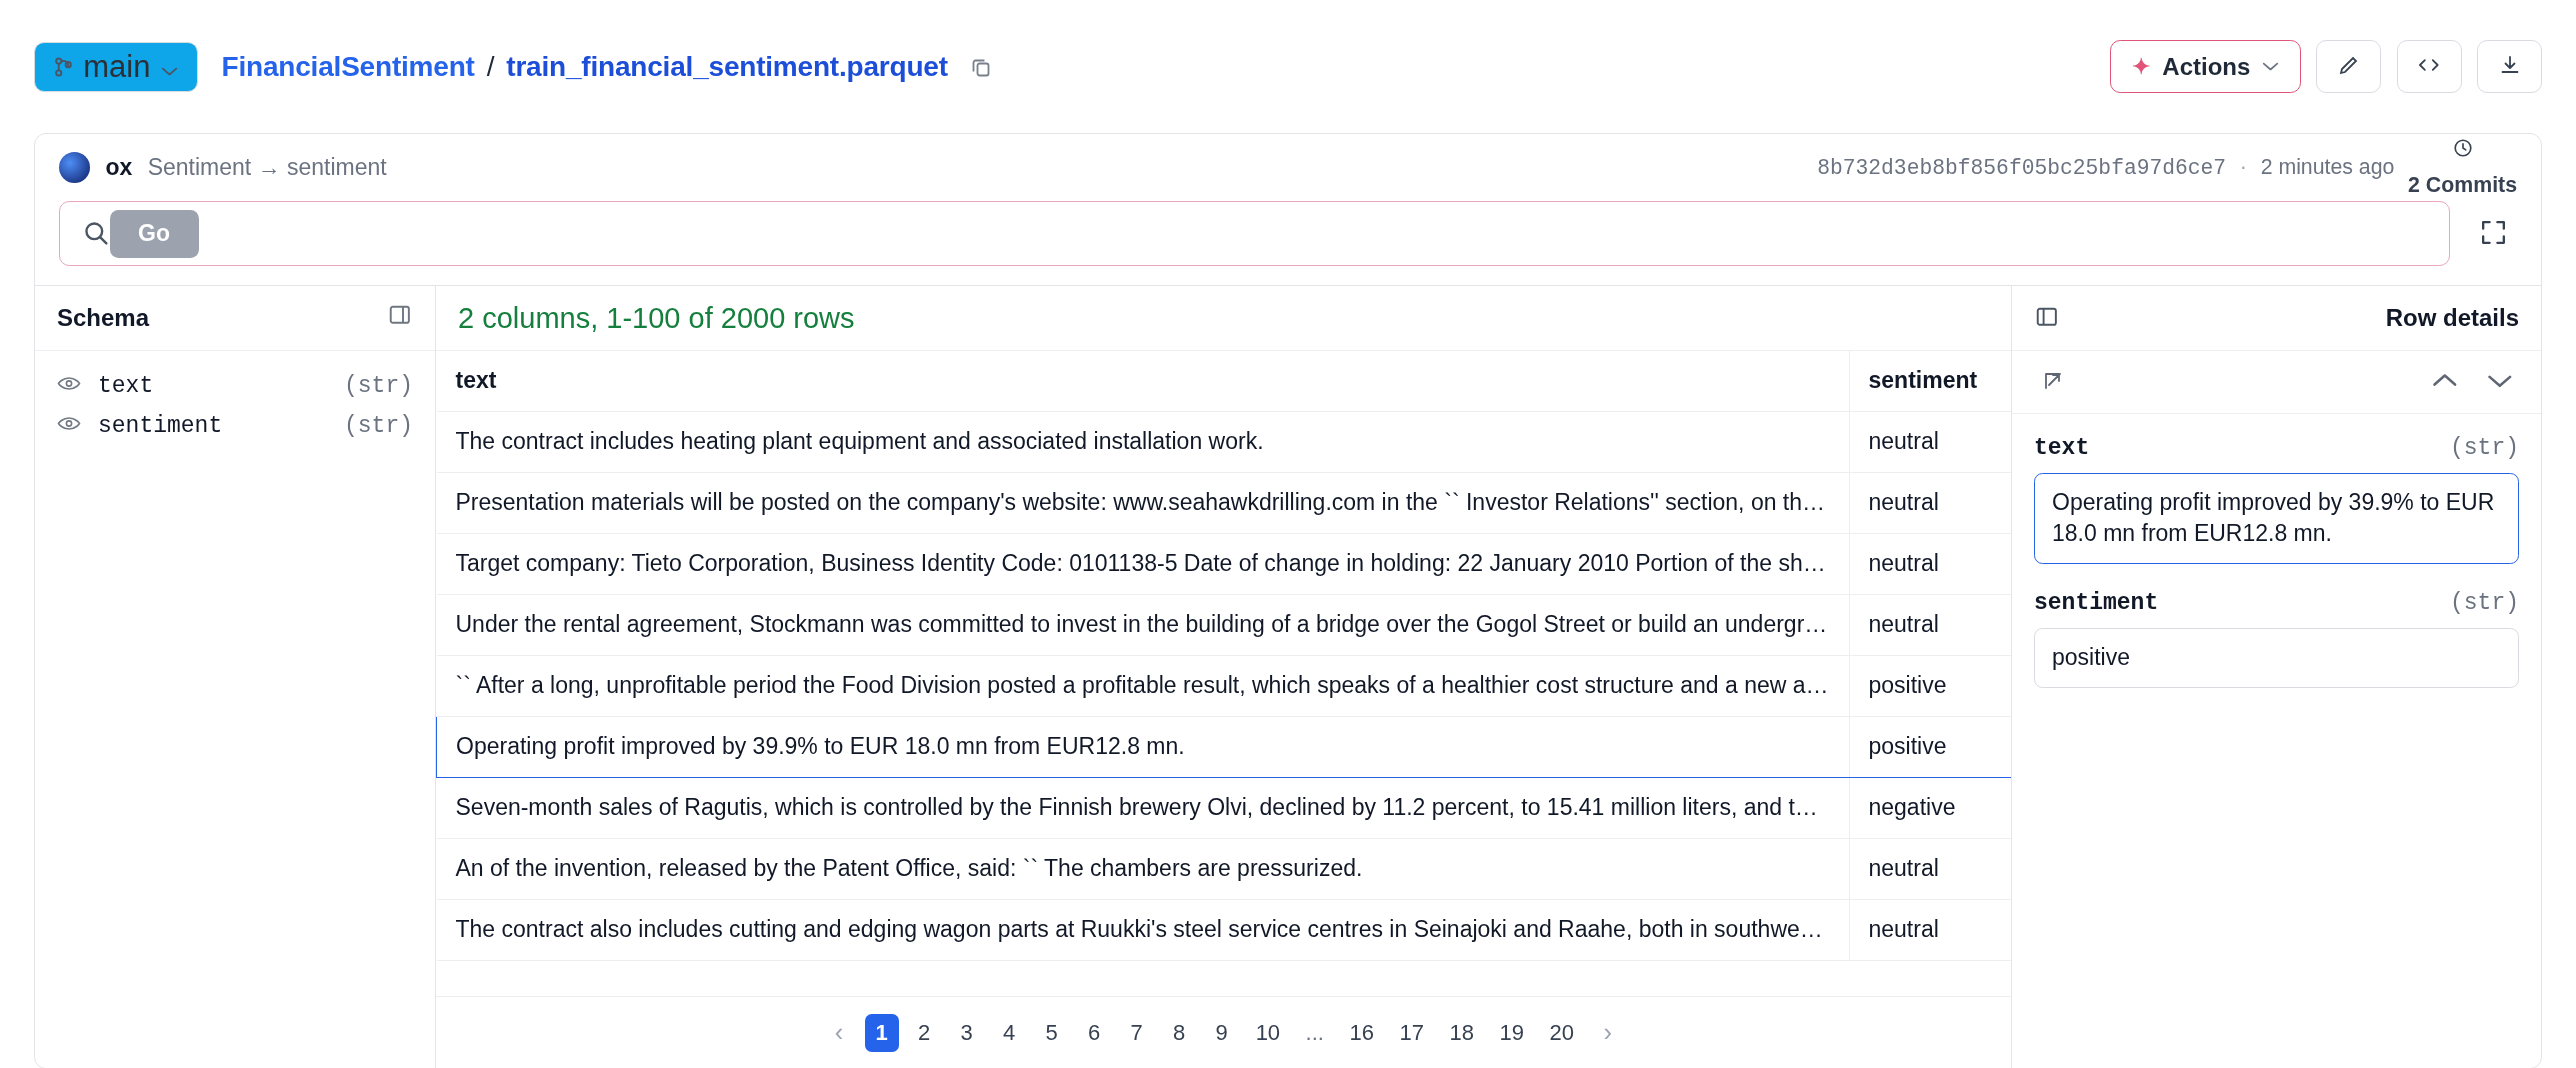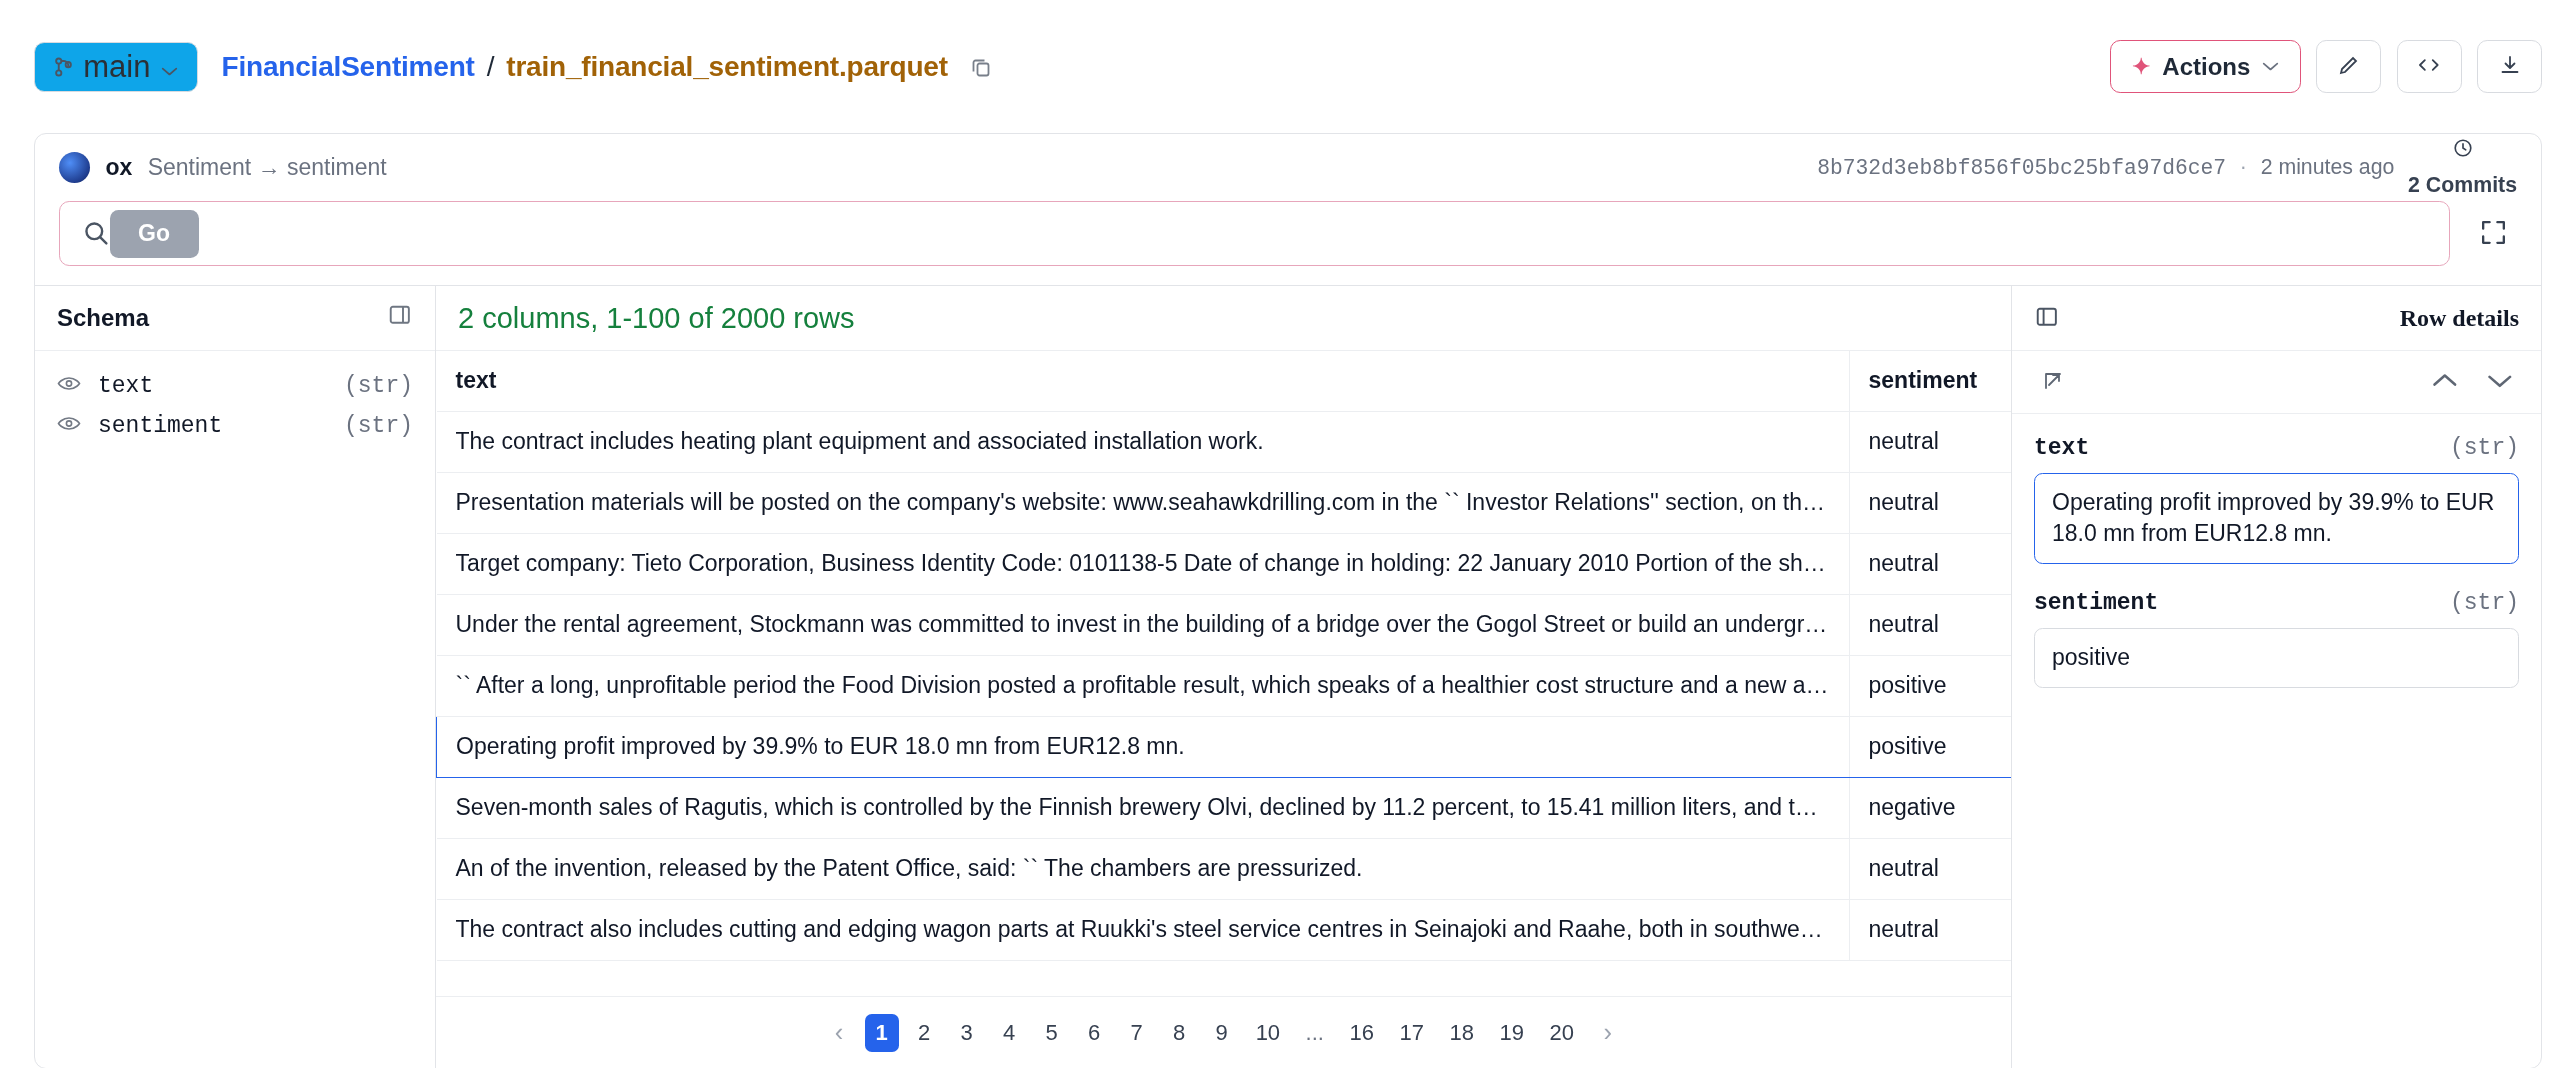--- a/index.html
+++ b/index.html
@@ -45,21 +45,21 @@
   .title-block {
     display: flex;
     align-items: center;
     gap: 12px;
     font-size: 28px;
     font-weight: 700;
     letter-spacing: -0.2px;
   }
   .title-link { color: #2563eb; cursor: pointer; }
   .title-sep { color: #1f2937; font-weight: 500; }
-  .title-file { color: #a16207; }
+  .title-file { color: #1d4ed8; }
   .copy-btn {
     margin-left: 6.8px;
     width: 29px; height: 29px;
     display: inline-flex; align-items: center; justify-content: center;
     cursor: pointer; opacity: .75;
   }
   .topbar-right {
     margin-left: auto;
     display: flex;
     align-items: center;
@@ -281,21 +281,20 @@
     height: 65px;
     display: flex; align-items: center;
     padding: 0 22px;
     border-bottom: 0.9px solid #eceef1;
   }
   .details-title {
     margin-left: auto;
     font-size: 24px;
     font-weight: 600;
     color: #111827;
-    font-family: Liberation Serif, serif;
   }
   .details-sub {
     height: 63px;
     display: flex; align-items: center;
     padding: 0 22px;
     gap: 15.4px;
     border-bottom: 0.9px solid #eceef1;
   }
   .details-sub .spacer { margin-left: auto; }
   .nav-ic { cursor: pointer; opacity: .8; padding: 0 6.8px; }

